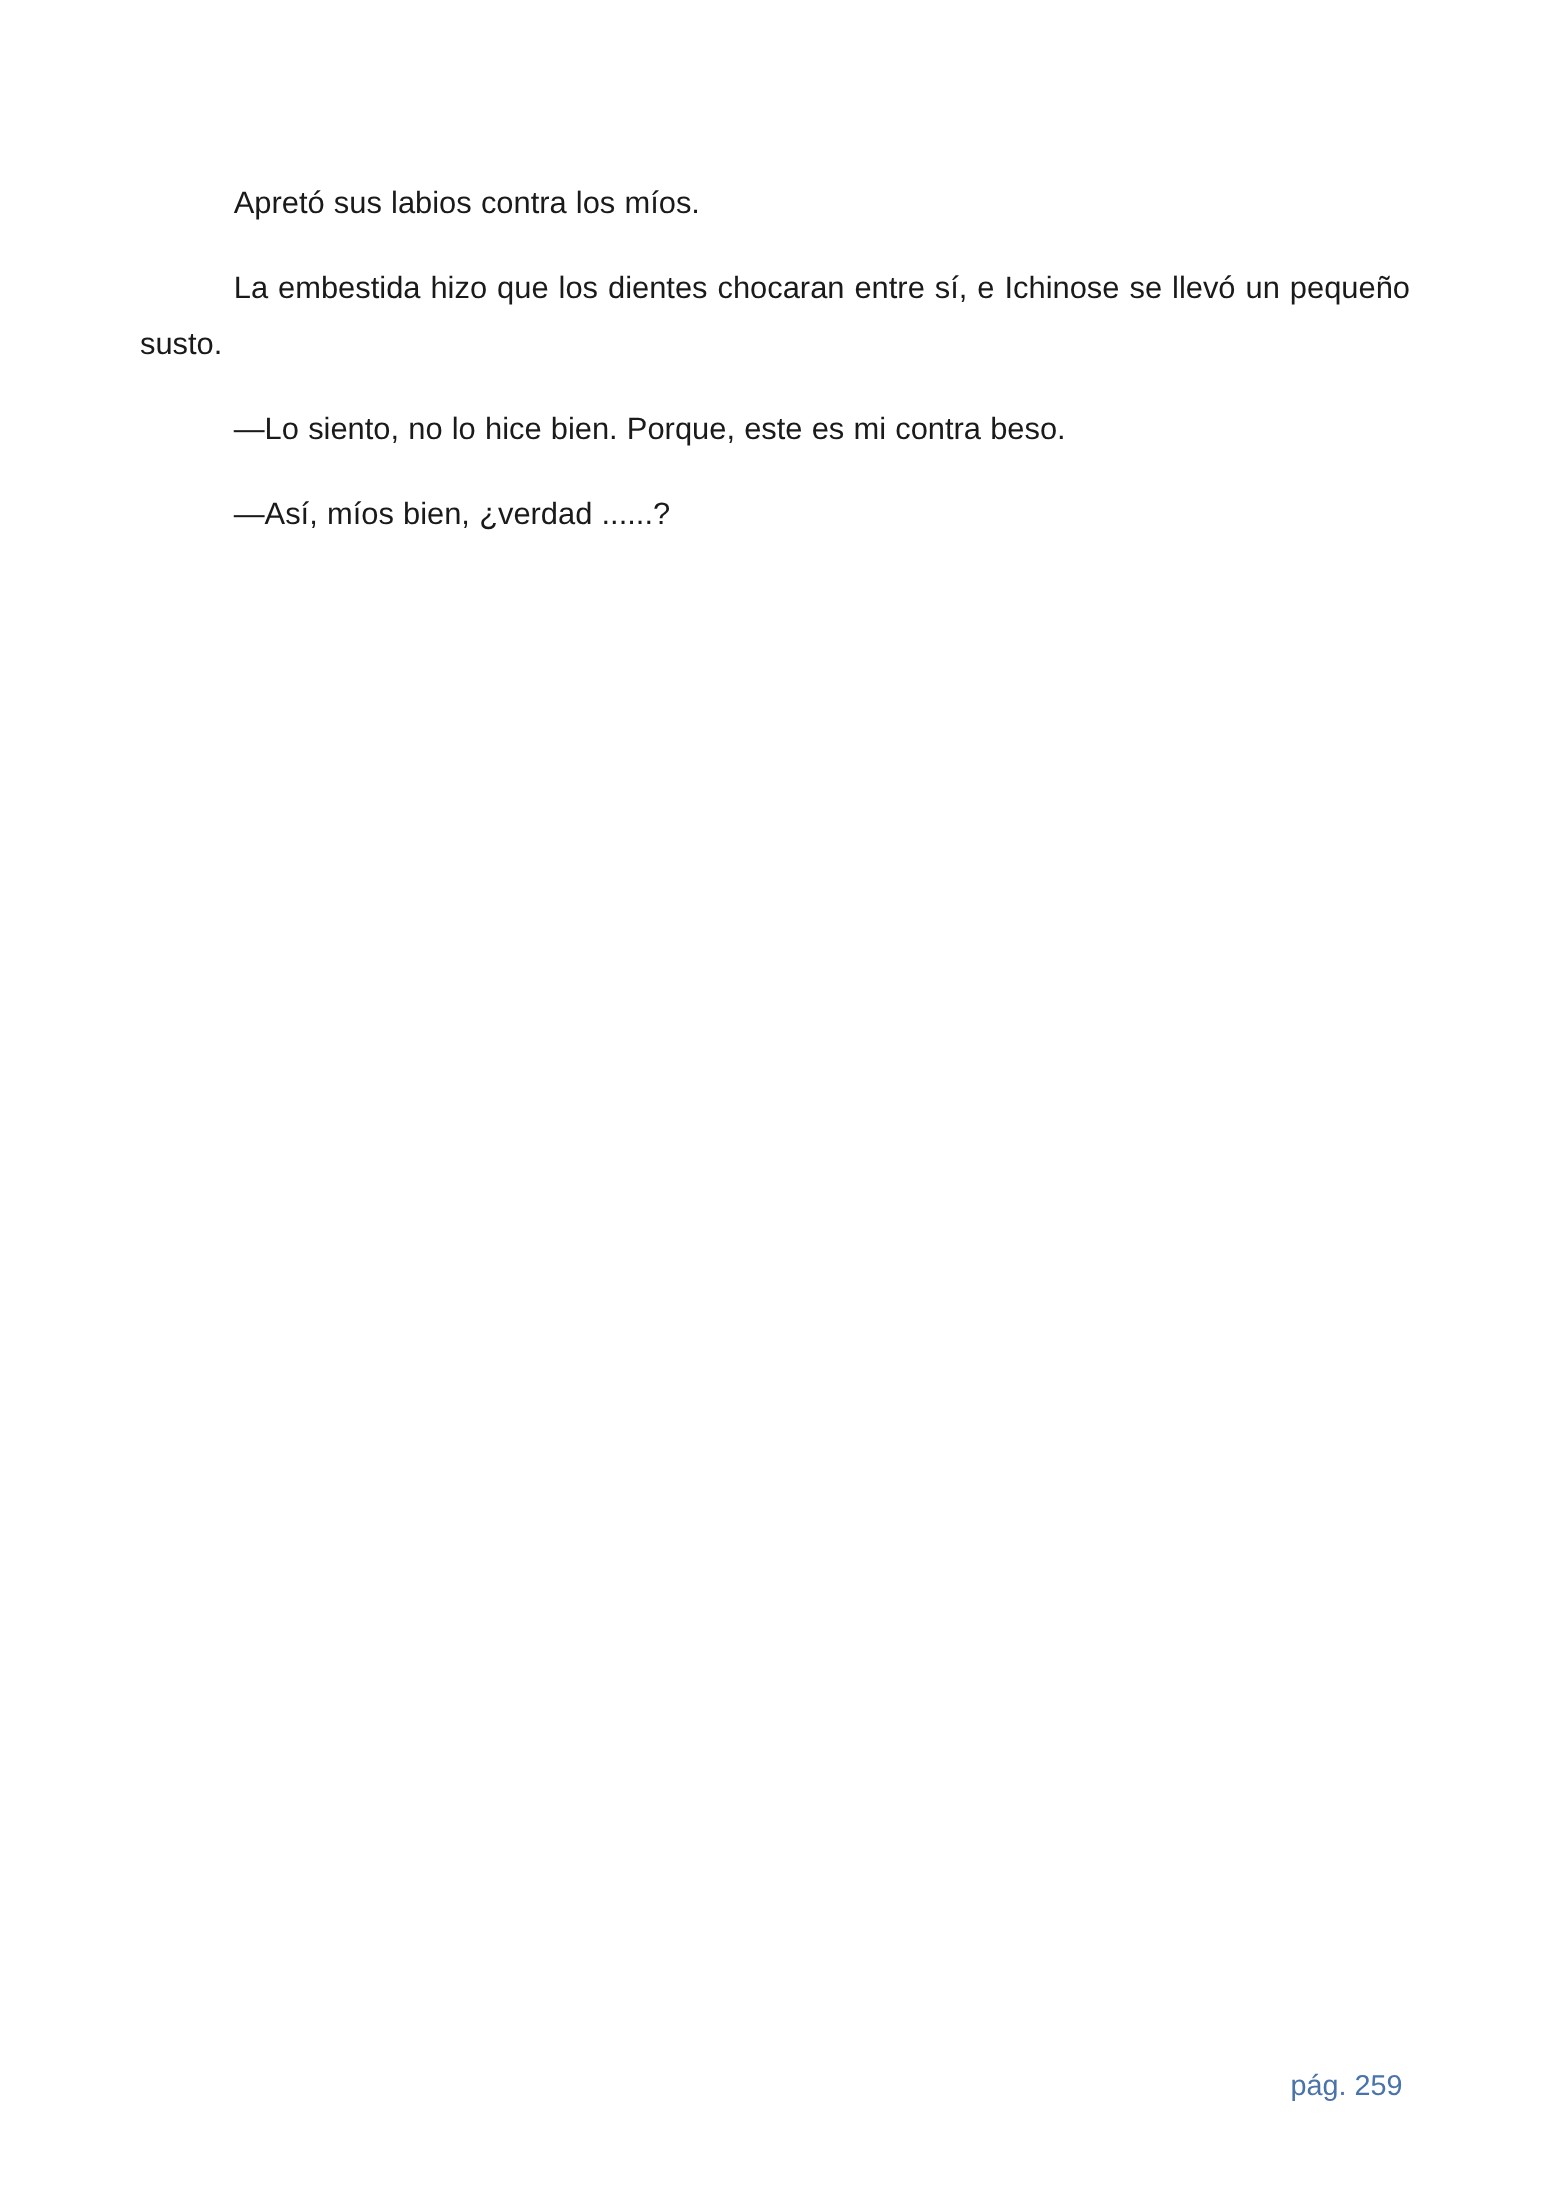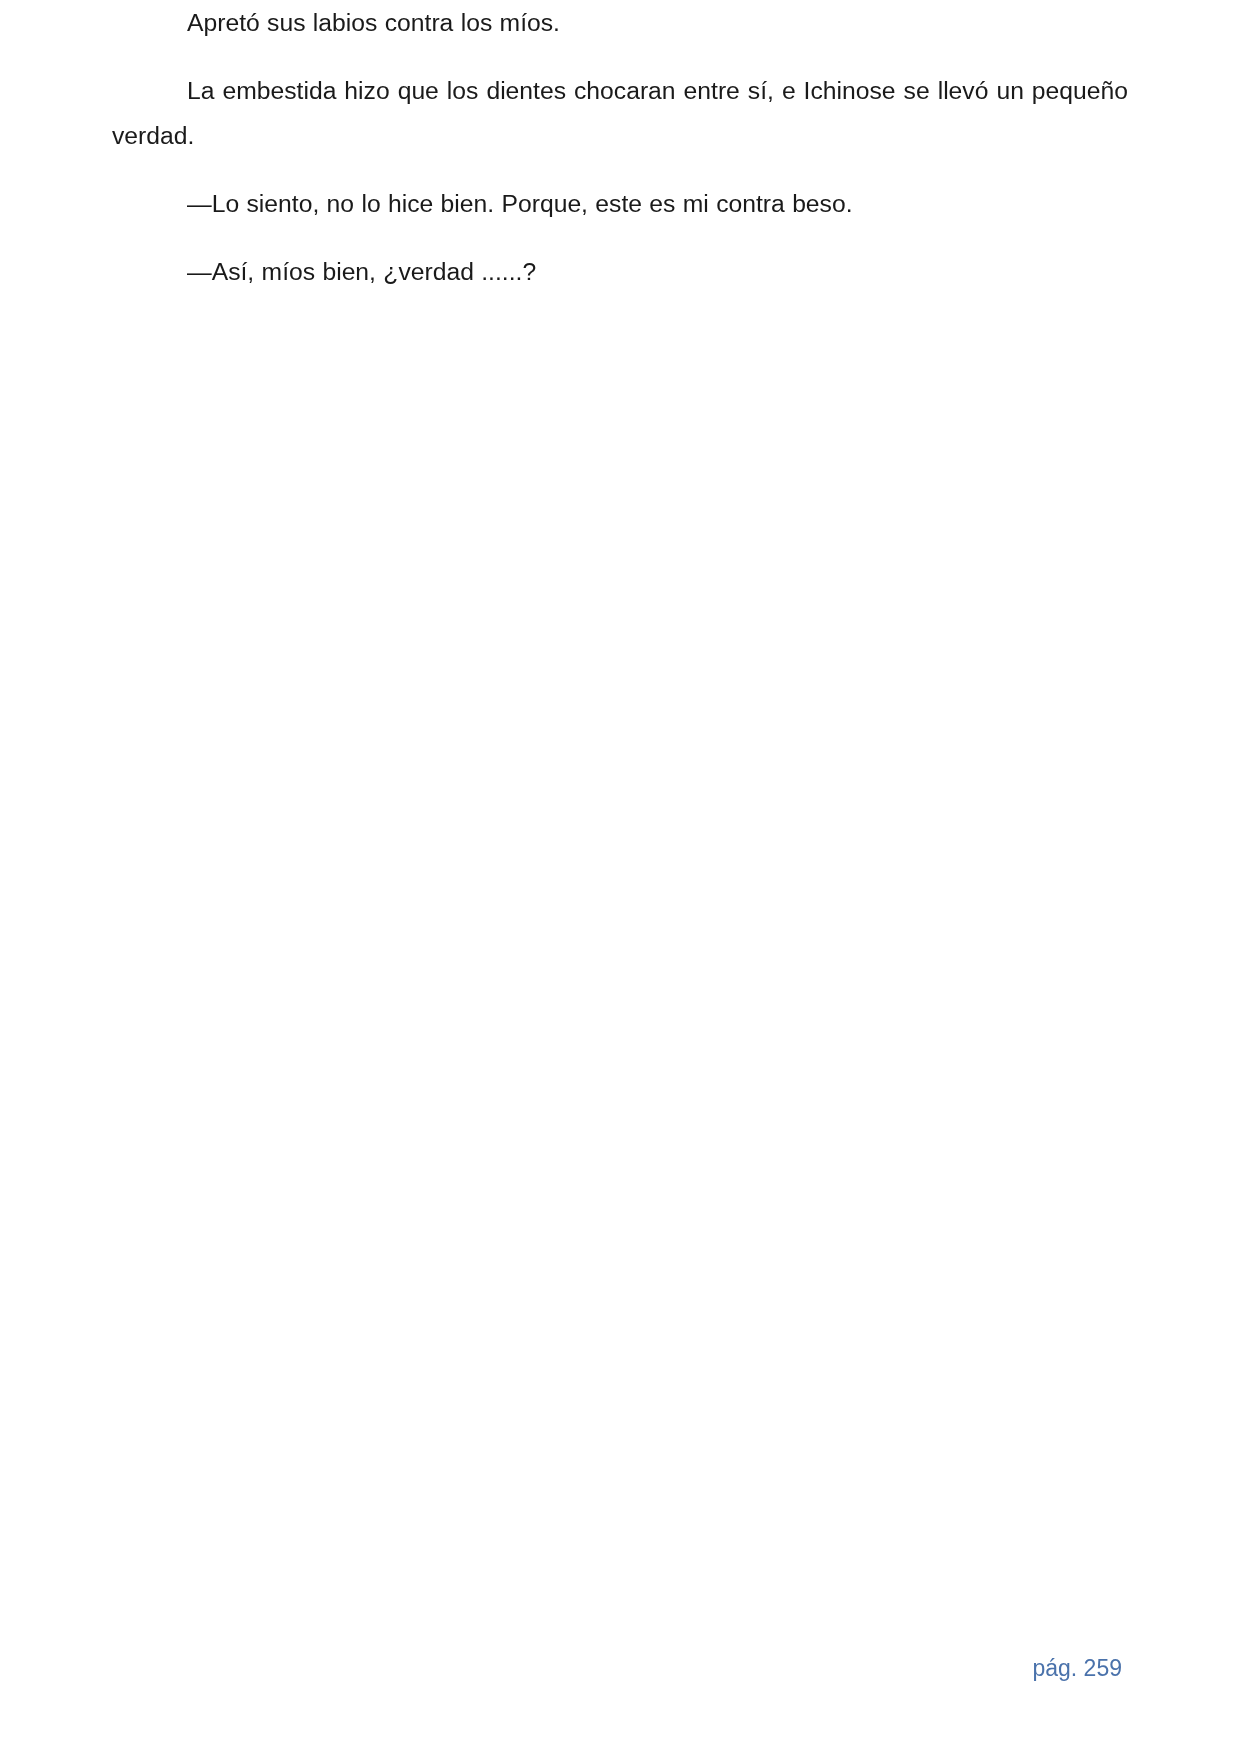--- a/index.html
+++ b/index.html
@@ -14,20 +14,21 @@
     background: #ffffff;
     font-family: "Liberation Sans", sans-serif;
     overflow: hidden;
     box-sizing: border-box;
   }
   .content {
     position: absolute;
     top: 0;
     left: 112px;
     width: 1016px;
+    padding-top: 140px;
   }
   .para {
     margin: 0 0 23px 0;
     font-size: 24.7px;
     line-height: 45px;
     color: #1a1a1a;
     text-align: justify;
     text-indent: 75px;
     text-justify: inter-word;
     word-spacing: 0.02em;
@@ -41,18 +42,18 @@
     color: #4a72ab;
     text-align: right;
   }
 </style>
 </head>
 <body>
 
 <div class="page">
   <div class="content">
     <p class="para">Apretó sus labios contra los míos.</p>
-    <p class="para">La embestida hizo que los dientes chocaran entre sí, e Ichinose se llevó un pequeño verdad.</p>
+    <p class="para">La embestida hizo que los dientes chocaran entre sí, e Ichinose se llevó un pequeño susto.</p>
     <p class="para">—Lo siento, no lo hice bien. Porque, este es mi contra beso.</p>
     <p class="para">—Así, míos bien, ¿verdad ......?</p>
   </div>
   <div class="footer">pág. 259</div>
 </div>
 
 </body></html>

